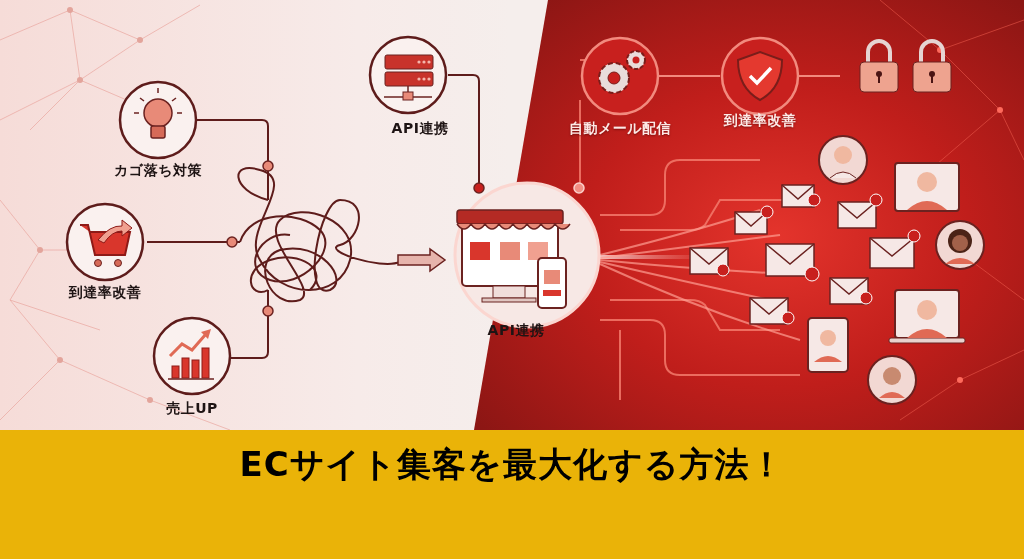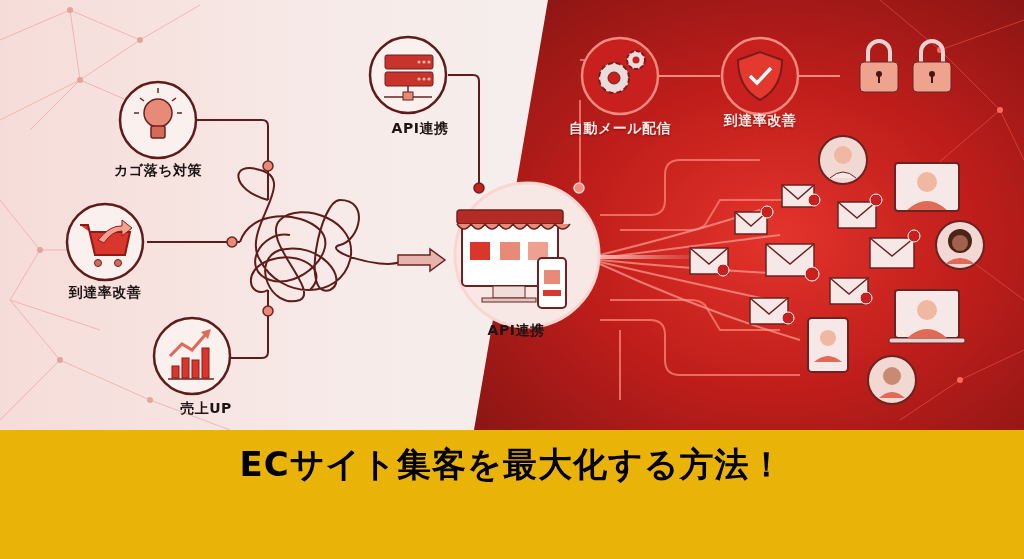--- a/index.html
+++ b/index.html
@@ -272,21 +272,21 @@
       <g>
           <circle cx="892" cy="380" r="24" fill="#f2d8d3" stroke="#6b2220" stroke-width="2"></circle>
           <circle cx="892" cy="376" r="9" fill="#c88a70"></circle>
           <path d="M879,398 Q892,386 905,398" fill="#e06a55"></path>
         </g>
     </g>
   </svg>
 
   <div class="label dark" style="left:158px;top:162px;">カゴ落ち対策</div>
   <div class="label dark" style="left:105px;top:284px;">到達率改善</div>
-  <div class="label dark" style="left:206px;top:400px;text-align:right;">売上UP</div>
+  <div class="label dark" style="left:192px;top:400px;text-align:right;">売上UP</div>
   <div class="label dark" style="left:408px;top:120px;margin-left:12px;">API連携</div>
   <div class="label dark" style="left:516px;top:322px;">API連携</div>
   <div class="label light" style="left:620px;top:120px;">自動メール配信</div>
   <div class="label light" style="left:760px;top:112px;">到達率改善</div>
 </div>
 
 <div class="caption">
   <div class="line l1">ECサイト集客を最大化する方法！</div>
 </div>
 

